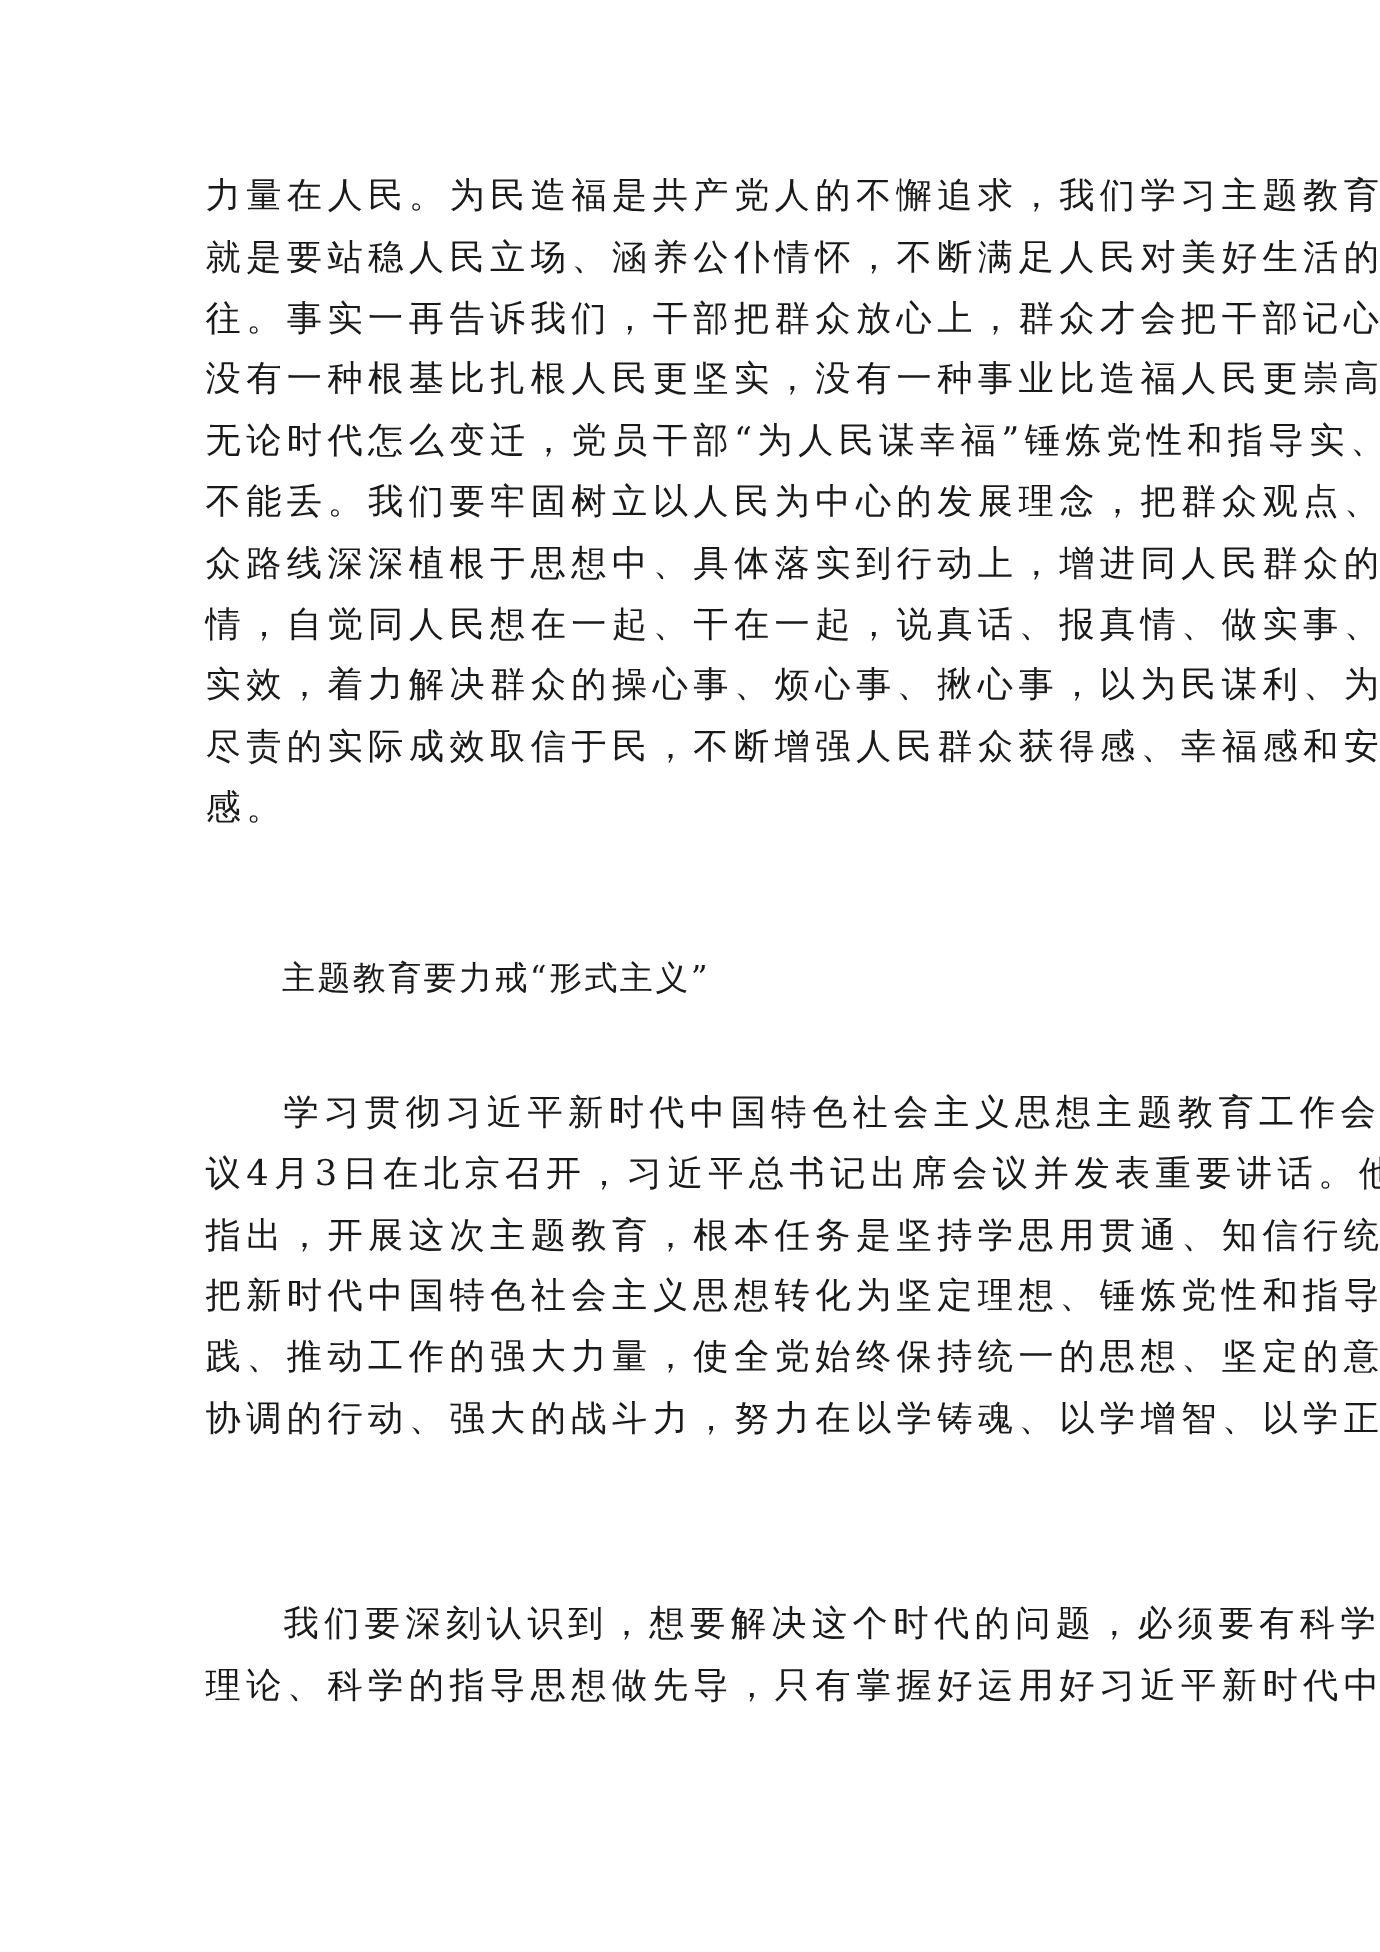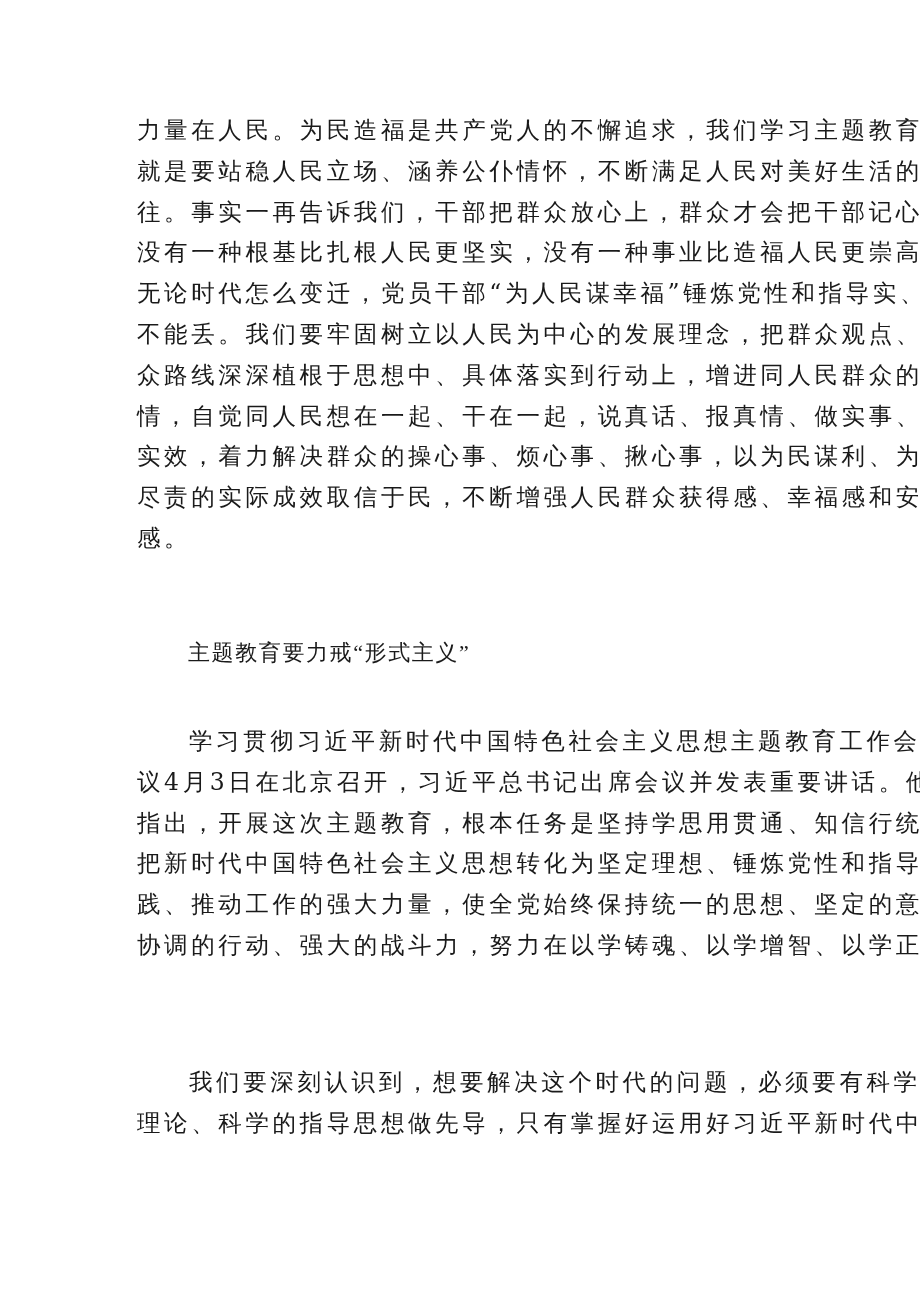--- a/index.html
+++ b/index.html
@@ -13,21 +13,21 @@
       position: absolute; left: 137px; width: 680px; margin: 0;
       font-size: 23.5px; line-height: 40.8px; letter-spacing: 3.6px;
       white-space: nowrap;
     }
     .para .ln { display: block; height: 40.8px; }
     .para .ln.indent { padding-left: 52px; text-align: center; }
     #p1 { top: 110px; }
     #heading {
       position: absolute; left: 188px; top: 636px; margin: 0;
       font-size: 22px; line-height: 34px; letter-spacing: 1.6px;
-      font-weight: normal; white-space: nowrap; font-family: Liberation Serif, serif;
+      font-weight: normal; white-space: nowrap;
     }
     #p2 { top: 721px; }
     #p3 { top: 1062px; }
   </style>
 </head>
 <body>
 
 <div class="page">
 
   <div class="para" id="p1">

